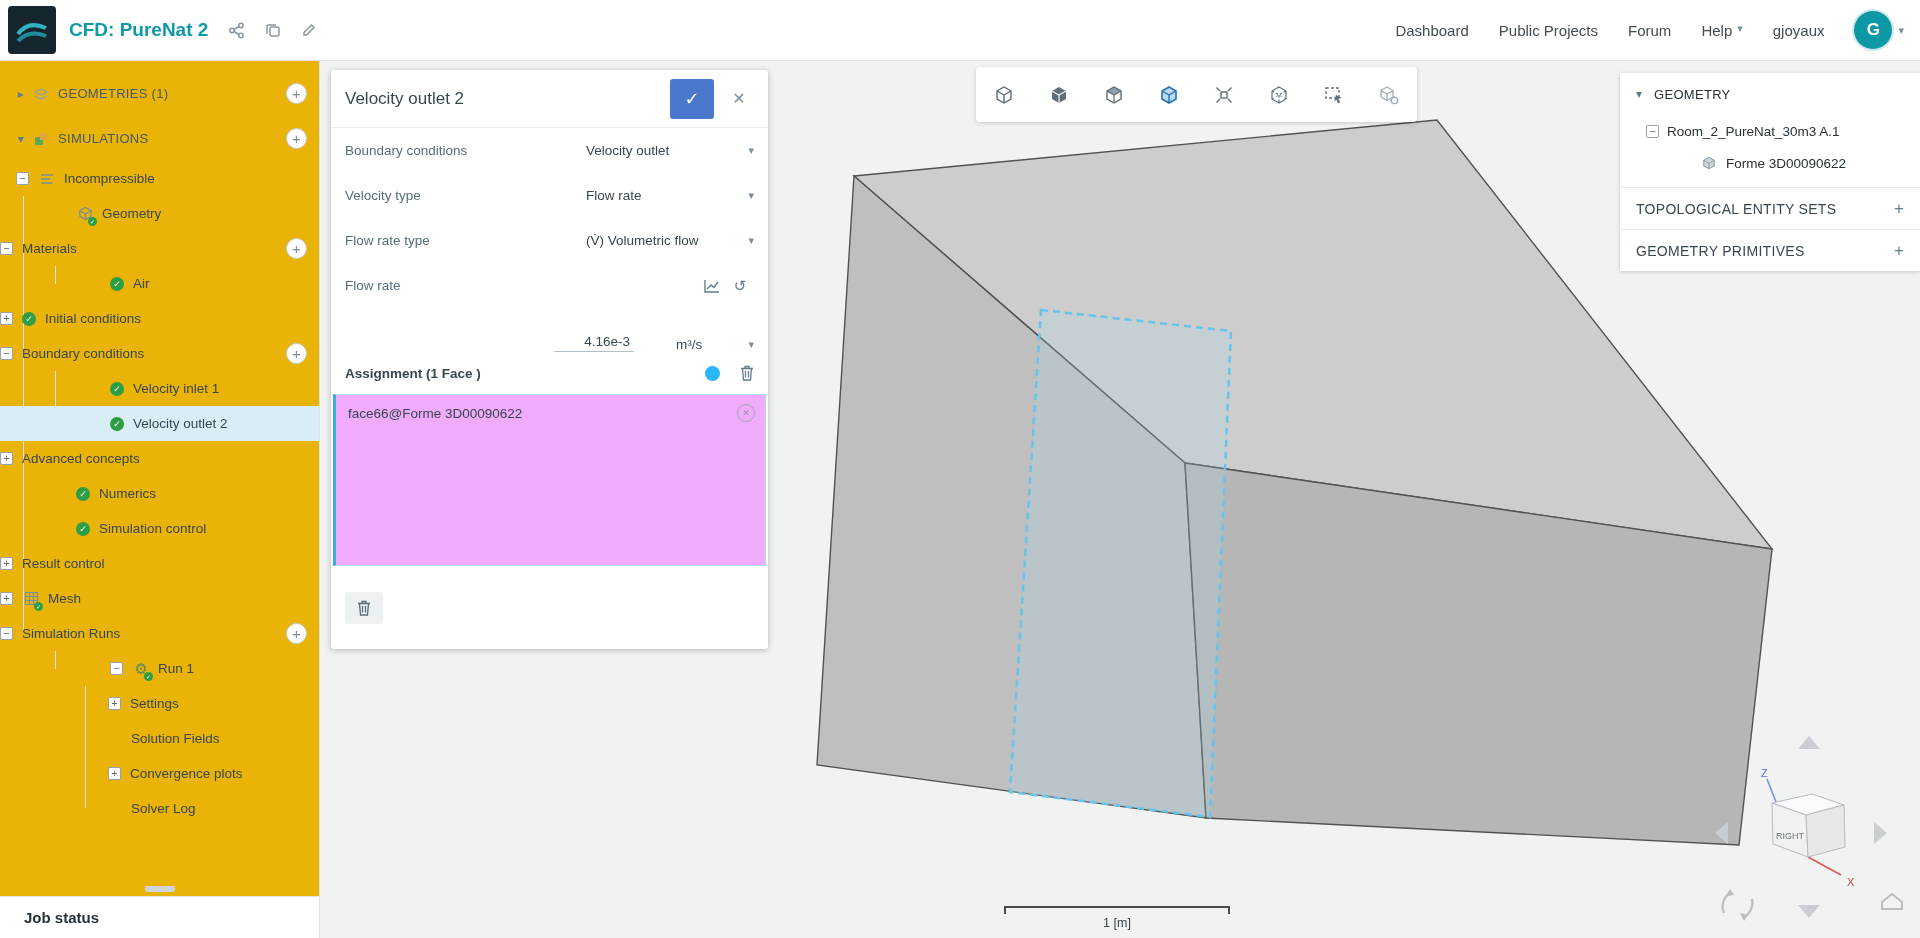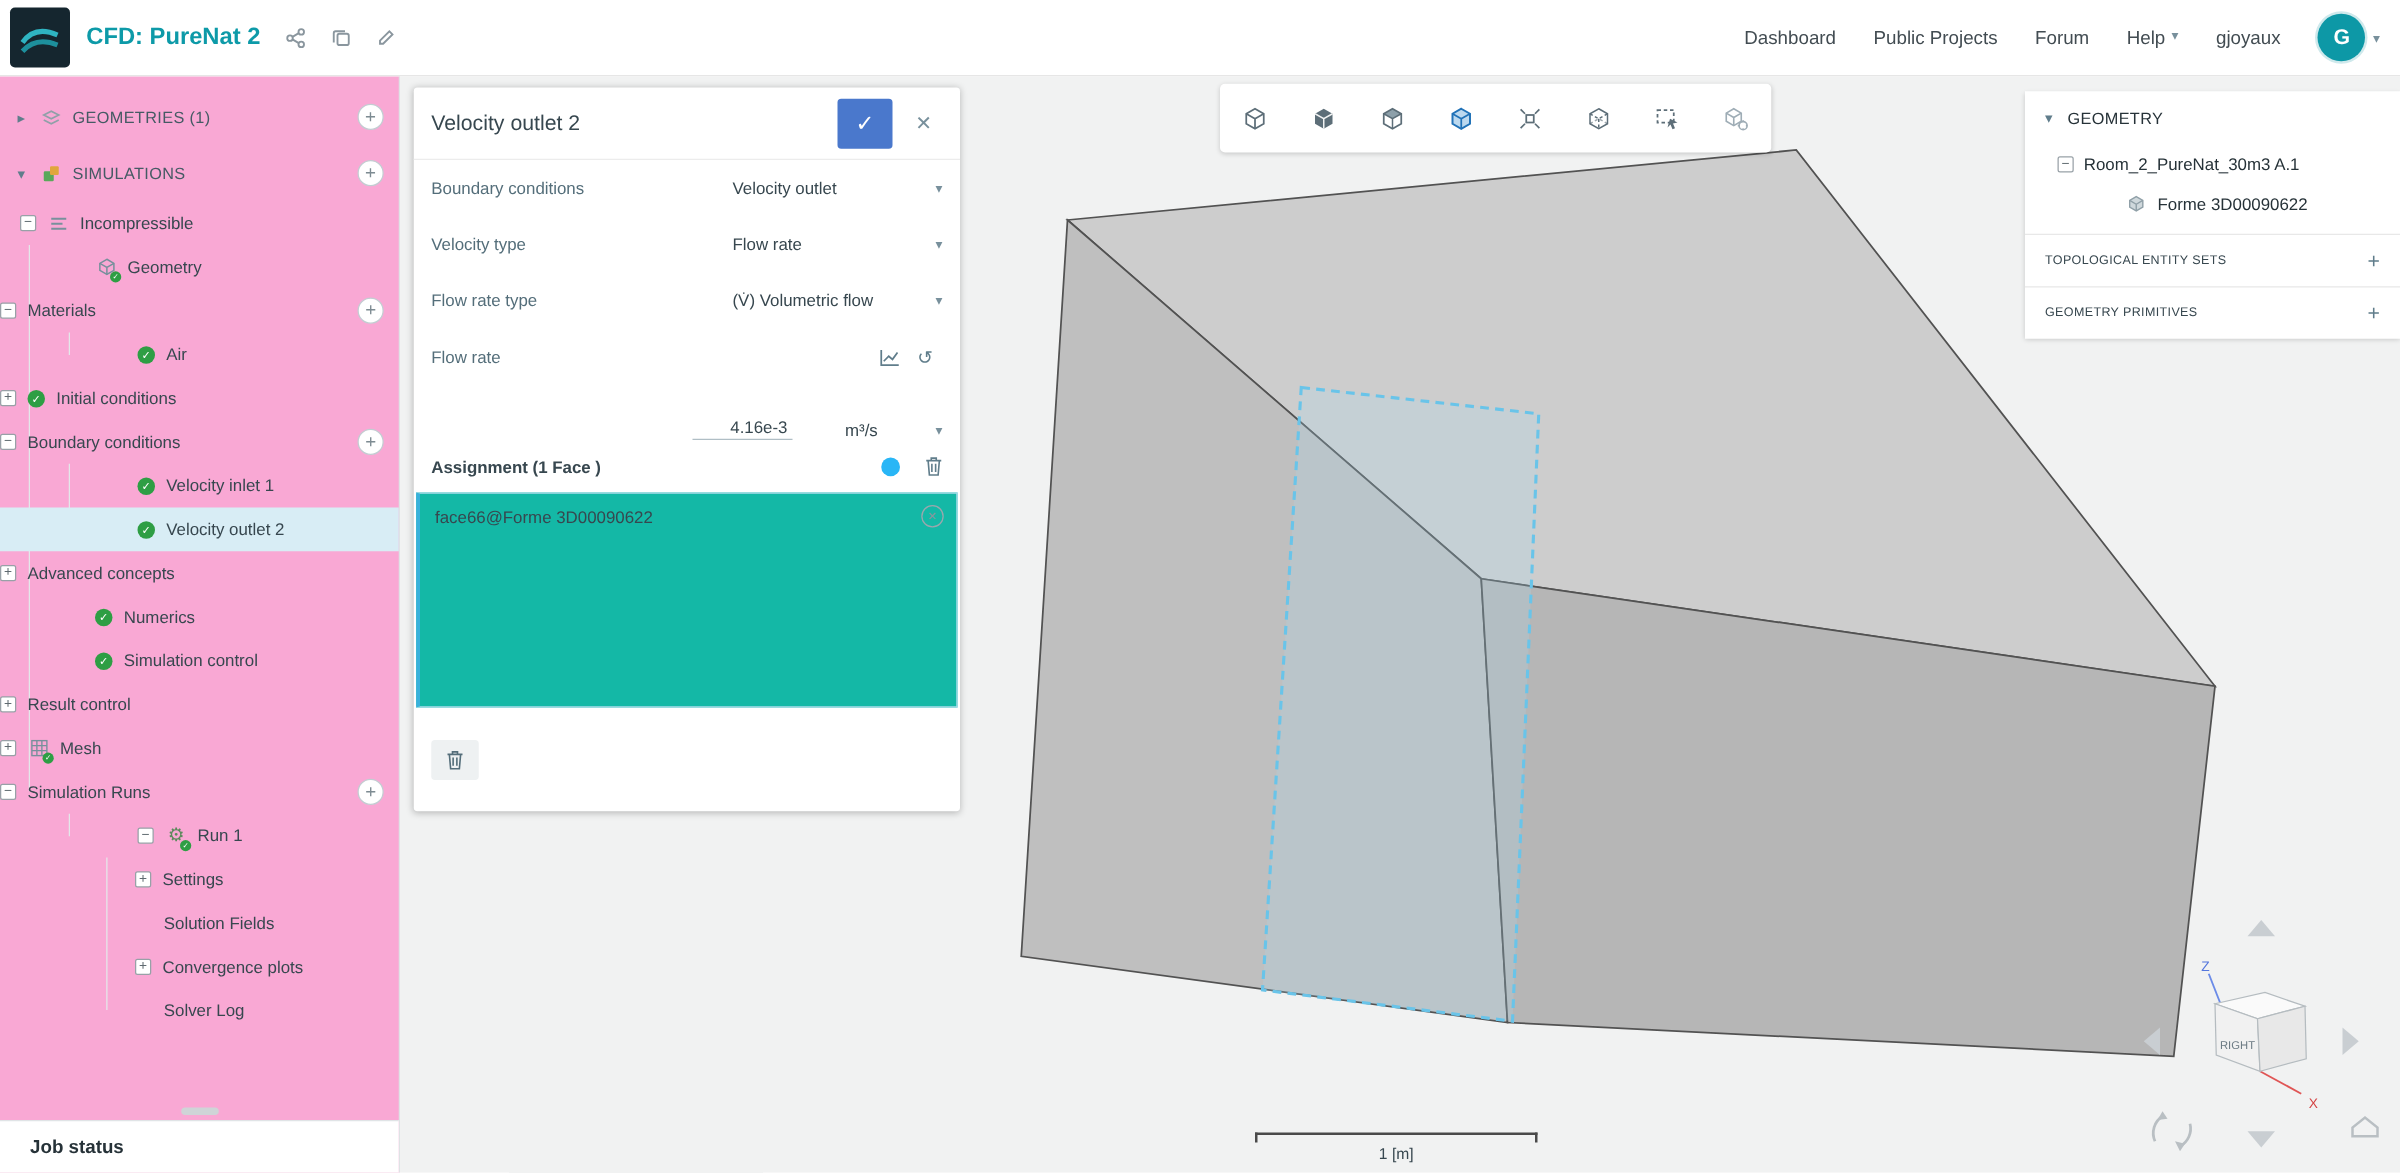--- a/index.html
+++ b/index.html
@@ -23,21 +23,21 @@
   .app-title{color:#0d9aa8;font-size:19px;font-weight:700;margin-left:13px;white-space:nowrap;}
   .tb-icon{margin-left:20px;display:flex;align-items:center;cursor:pointer;}
   .topnav{margin-left:auto;display:flex;align-items:center;gap:30px;font-size:15px;color:#424c52;padding-right:16px;}
   .navlink{cursor:pointer;white-space:nowrap;}
   .nav-help{display:flex;align-items:flex-start;gap:5px;}
   .g-dd{color:#78909c;font-size:11px;}
   .avatar{width:38px;height:38px;border-radius:50%;background:#0d98a6;color:#fff;font-weight:700;display:flex;align-items:center;justify-content:center;font-size:17px;box-shadow:0 0 0 2px #cfe9ec;}
   .avatar-wrap{display:flex;align-items:center;gap:6px;}
 
   
-  .sidebar{position:absolute;top:61px;left:0;width:320px;bottom:0;background:#f9a8d4;border-right:1px solid #dfe3e5;z-index:20;padding-top:10px;}
+  .sidebar{position:absolute;top:61px;left:0;width:320px;bottom:0;background:#eab308;border-right:1px solid #dfe3e5;z-index:20;padding-top:10px;text-align:right;}
   .srow{height:45px;display:flex;align-items:center;position:relative;padding-left:14px;font-size:13px;color:#455a64;letter-spacing:.3px;}
   .trow{height:35px;display:flex;align-items:center;position:relative;font-size:13.5px;color:#37474f;cursor:pointer;}
   .trow.sel{background:#d8edf5;}
   .lbl{white-space:nowrap;}
   .tgl{width:13px;height:13px;border:1px solid #98a1a7;border-radius:2px;background:#fff;display:inline-flex;align-items:center;justify-content:center;font-size:11px;line-height:1;color:#5f6a70;margin-right:9px;flex:0 0 auto;}
   .chk{width:14px;height:14px;border-radius:50%;background:#2e9e44;color:#fff;display:inline-flex;align-items:center;justify-content:center;font-size:9px;margin-right:9px;flex:0 0 auto;}
   .addbtn{position:absolute;right:12px;width:21px;height:21px;border:1px solid #c3cdd2;border-radius:50%;color:#7d8b92;display:flex;align-items:center;justify-content:center;font-size:15px;background:#fff;cursor:pointer;}
   .ticon-wrap{position:relative;width:18px;height:18px;margin-right:8px;flex:0 0 auto;display:inline-flex;align-items:center;justify-content:center;}
   .badge-check{position:absolute;right:-3px;bottom:-3px;width:9px;height:9px;border-radius:50%;background:#2e9e44;color:#fff;font-size:6px;display:flex;align-items:center;justify-content:center;}
   .badge-check::before{content:"✓";}
@@ -62,21 +62,21 @@
   .f-select{width:168px;display:flex;align-items:center;justify-content:space-between;font-size:13.5px;color:#37474f;cursor:pointer;}
   .f-select .g-dd{font-size:11px;}
   .mini-btn{width:28px;height:26px;display:flex;align-items:center;justify-content:center;color:#607d8b;background:transparent;border:none;cursor:pointer;font-size:15px;}
   .input-row{height:44px;display:flex;align-items:flex-end;padding:0 14px;}
   .num-input{width:80px;text-align:right;border:none;border-bottom:1px solid #b0bec5;font-size:13.5px;color:#37474f;background:transparent;padding:2px 4px;font-family:"Liberation Sans",sans-serif;}
   .unit-select{margin-left:42px;width:78px;display:flex;align-items:center;justify-content:space-between;font-size:13.5px;color:#37474f;cursor:pointer;}
   .assign-header{height:42px;display:flex;align-items:center;padding:0 14px;gap:20px;}
   .assign-title{font-weight:700;font-size:13.5px;color:#37474f;flex:1;}
   .blue-dot{width:15px;height:15px;border-radius:50%;background:#29b6f6;cursor:pointer;}
   .icon-btn{background:transparent;border:none;display:flex;align-items:center;justify-content:center;cursor:pointer;}
-  .assign-box{margin:0 2px;height:172px;background:#14b8a6;border:1px solid #aadcec;border-left:3px solid #39b1dc;position:relative;padding:11px 12px;}
+  .assign-box{margin:0 2px;height:172px;background:#f0abfc;border:1px solid #aadcec;border-left:3px solid #39b1dc;position:relative;padding:11px 12px;}
   .face-chip{font-size:13.5px;color:#37474f;}
   .chip-close{position:absolute;top:9px;right:10px;width:18px;height:18px;border:1px solid #9aa7ad;border-radius:50%;color:#8a979d;font-size:9px;display:flex;align-items:center;justify-content:center;background:transparent;cursor:pointer;}
   .panel-footer{flex:1;display:flex;align-items:center;padding:0 14px;}
   .footer-trash{width:38px;height:32px;background:#eef1f2;border:none;border-radius:3px;display:flex;align-items:center;justify-content:center;cursor:pointer;}
 
   
   .viewport{position:absolute;left:320px;top:61px;right:0;bottom:0;background:#f1f2f2;overflow:hidden;}
   .scene{position:absolute;left:0;top:0;}
 
   .vtoolbar{position:absolute;left:656px;top:6px;width:441px;height:55px;background:#fff;border-radius:4px;box-shadow:0 1px 4px rgba(0,0,0,.18);display:flex;align-items:center;justify-content:center;gap:31px;z-index:10;}
@@ -85,21 +85,21 @@
   .scalebar{position:absolute;left:684px;top:845px;width:226px;}
   .scalebar .bar{height:8px;border-top:2px solid #4a4a4a;border-left:2px solid #4a4a4a;border-right:2px solid #4a4a4a;}
   .scalebar .sb-label{text-align:center;font-size:12.5px;color:#37474f;margin-top:2px;}
 
   
   .geo-panel{position:absolute;right:0;top:12px;width:300px;background:#fff;box-shadow:0 1px 4px rgba(0,0,0,.18);z-index:15;}
   .geo-header{height:42px;display:flex;align-items:center;padding:0 16px;font-size:13px;color:#263238;letter-spacing:.3px;cursor:pointer;}
   .geo-row{height:32px;display:flex;align-items:center;font-size:13.5px;color:#263238;cursor:pointer;}
   .geo-row .tgl{margin-right:8px;}
   .geo-tree{padding-bottom:8px;}
-  .geo-section{height:42px;border-top:1px solid #e8e8e8;display:flex;align-items:center;padding:0 16px;font-size:10px;color:#37474f;letter-spacing:.3px;cursor:pointer;}
+  .geo-section{height:42px;border-top:1px solid #e8e8e8;display:flex;align-items:center;padding:0 16px;font-size:14px;color:#37474f;letter-spacing:.3px;cursor:pointer;}
   .geo-section .sec-label{flex:1;}
   .sec-plus{font-size:17px;color:#607d8b;background:none;border:none;cursor:pointer;}
   .plg26{padding-left:26px;} .plg80{padding-left:80px;}
 </style>
 </head>
 <body>
 
 <header class="topbar">
   <div class="logo">
     <svg width="36" height="36" viewBox="0 0 36 36">

